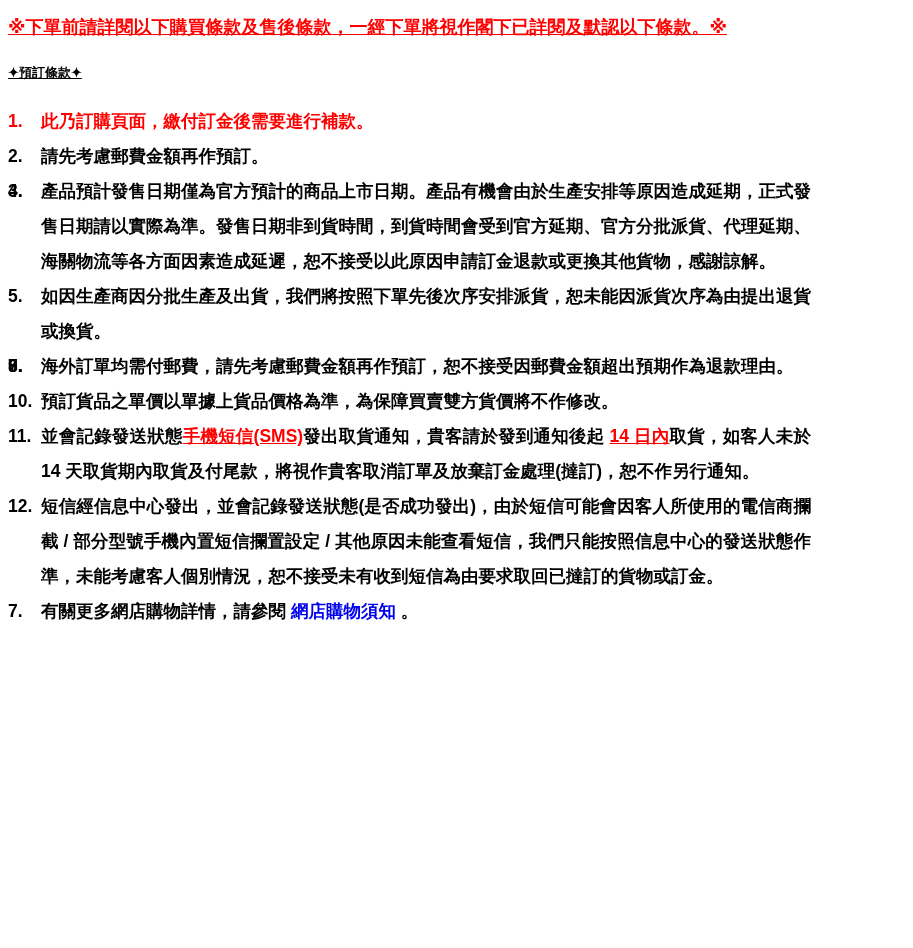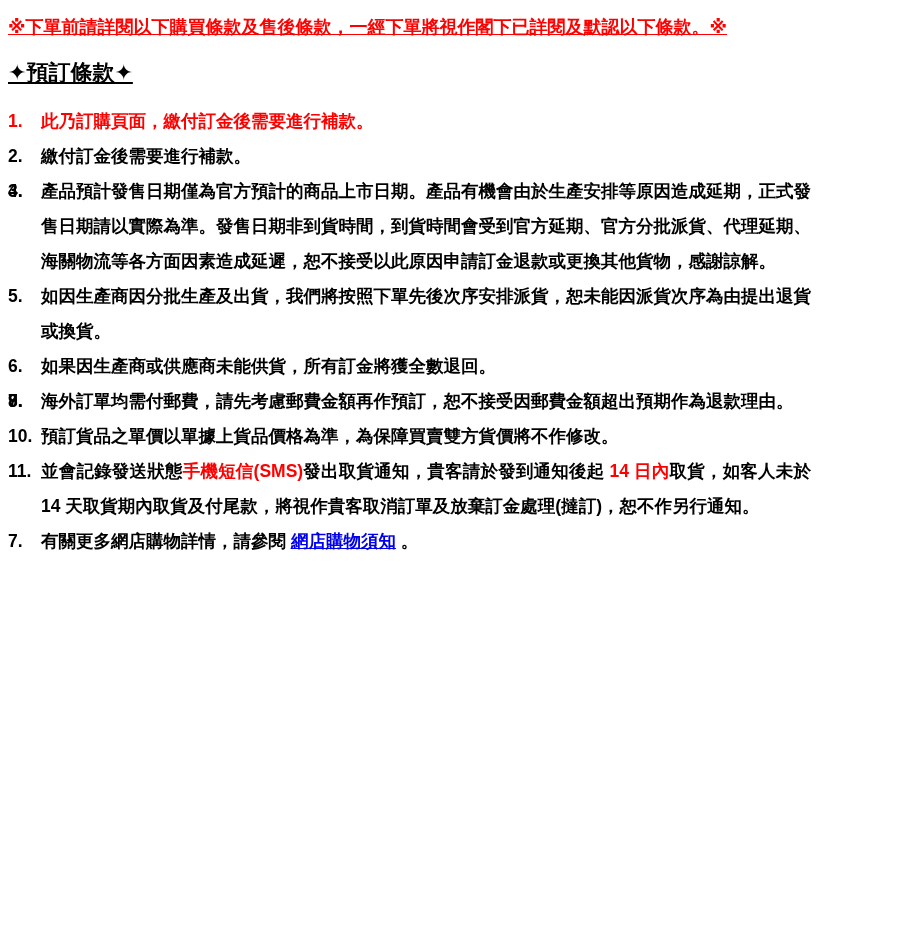--- a/index.html
+++ b/index.html
@@ -23,65 +23,67 @@
   .title {
     margin: 0 0 16px 0;
     font-size: 18px;
     line-height: 30px;
     font-weight: bold;
     color: #FF0000;
     text-decoration: underline;
   }
   .section-heading {
     margin: 0 0 16px 0;
-    font-size: 22px;
+    font-size: 13px;
     line-height: 30px;
     font-weight: bold;
     color: #000000;
     text-decoration: underline;
+    font-family: Liberation Serif, serif;
   }
   .terms-list {
     margin: 0;
     padding: 0;
   }
   .term-item {
     position: relative;
     padding-left: 33px;
     text-align: justify;
   }
   .term-item .num {
     position: absolute;
     left: 0;
     top: 0;
   }
   .term-item.red { color: #FF0000; }
   .red-u {
     color: #FF0000;
+    text-decoration: underline;
   }
   .link {
     color: #0000EE;
-    text-decoration: underline;
     cursor: pointer;
   }
 </style>
 </head>
 <body>
 
 <div class="doc">
   <h1 class="title">※下單前請詳閱以下購買條款及售後條款，一經下單將視作閣下已詳閱及默認以下條款。※</h1>
 
   <h2 class="section-heading">✦預訂條款✦</h2>
 
   <div class="terms-list" id="terms-list">
       <div class="term-item red"><span class="num">1.</span><span class="body"><span>此乃訂購頁面，繳付訂金後需要進行補款。</span></span></div>
-      <div class="term-item"><span class="num">2.</span><span class="body"><span>繳付訂金後需要進行補款。</span></span></div>
+      <div class="term-item"><span class="num">2.</span><span class="body"><span>請先考慮郵費金額再作預訂。</span></span></div>
       <div class="term-item"><span class="num">3.</span></div>
       <div class="term-item"><span class="num">4.</span><span class="body"><span>產品預計發售日期僅為官方預計的商品上市日期。產品有機會由於生產安排等原因造成延期，正式發售日期請以實際為準。發售日期非到貨時間，到貨時間會受到官方延期、官方分批派貨、代理延期、海關物流等各方面因素造成延遲，恕不接受以此原因申請訂金退款或更換其他貨物，感謝諒解。</span></span></div>
       <div class="term-item"><span class="num">5.</span><span class="body"><span>如因生產商因分批生產及出貨，我們將按照下單先後次序安排派貨，恕未能因派貨次序為由提出退貨或換貨。</span></span></div>
-      <div class="term-item"><span class="num">6.</span><span class="body"><span>如果因生產商或供應商未能供貨，所有訂金將獲全數退回。</span></span></div>
+      <div class="term-item"><span class="num">6.</span></div>
       <div class="term-item"><span class="num">7.</span></div>
       <div class="term-item"><span class="num">8.</span></div>
       <div class="term-item"><span class="num">9.</span><span class="body"><span>海外訂單均需付郵費，請先考慮郵費金額再作預訂，恕不接受因郵費金額超出預期作為退款理由。</span></span></div>
       <div class="term-item"><span class="num">10.</span><span class="body"><span>預訂貨品之單價以單據上貨品價格為準，為保障買賣雙方貨價將不作修改。</span></span></div>
       <div class="term-item"><span class="num">11.</span><span class="body"><span>並會記錄發送狀態</span><span class="red-u">手機短信(SMS)</span><span>發出取貨通知，貴客請於發到通知後起 </span><span class="red-u">14 日內</span><span>取貨，如客人未於 14 天取貨期內取貨及付尾款，將視作貴客取消訂單及放棄訂金處理(撻訂)，恕不作另行通知。</span></span></div>
+      <div class="term-item"><span class="num">12.</span><span class="body"><span>短信經信息中心發出，並會記錄發送狀態(是否成功發出)，由於短信可能會因客人所使用的電信商攔截 / 部分型號手機內置短信攔置設定 / 其他原因未能查看短信，我們只能按照信息中心的發送狀態作準，未能考慮客人個別情況，恕不接受未有收到短信為由要求取回已撻訂的貨物或訂金。</span></span></div>
       <div class="term-item"><span class="num">7.</span><span class="body"><span>有關更多網店購物詳情，請參閱 </span><span class="link">網店購物須知</span><span> 。</span></span></div>
     </div>
 </div>
 
 </body></html>

